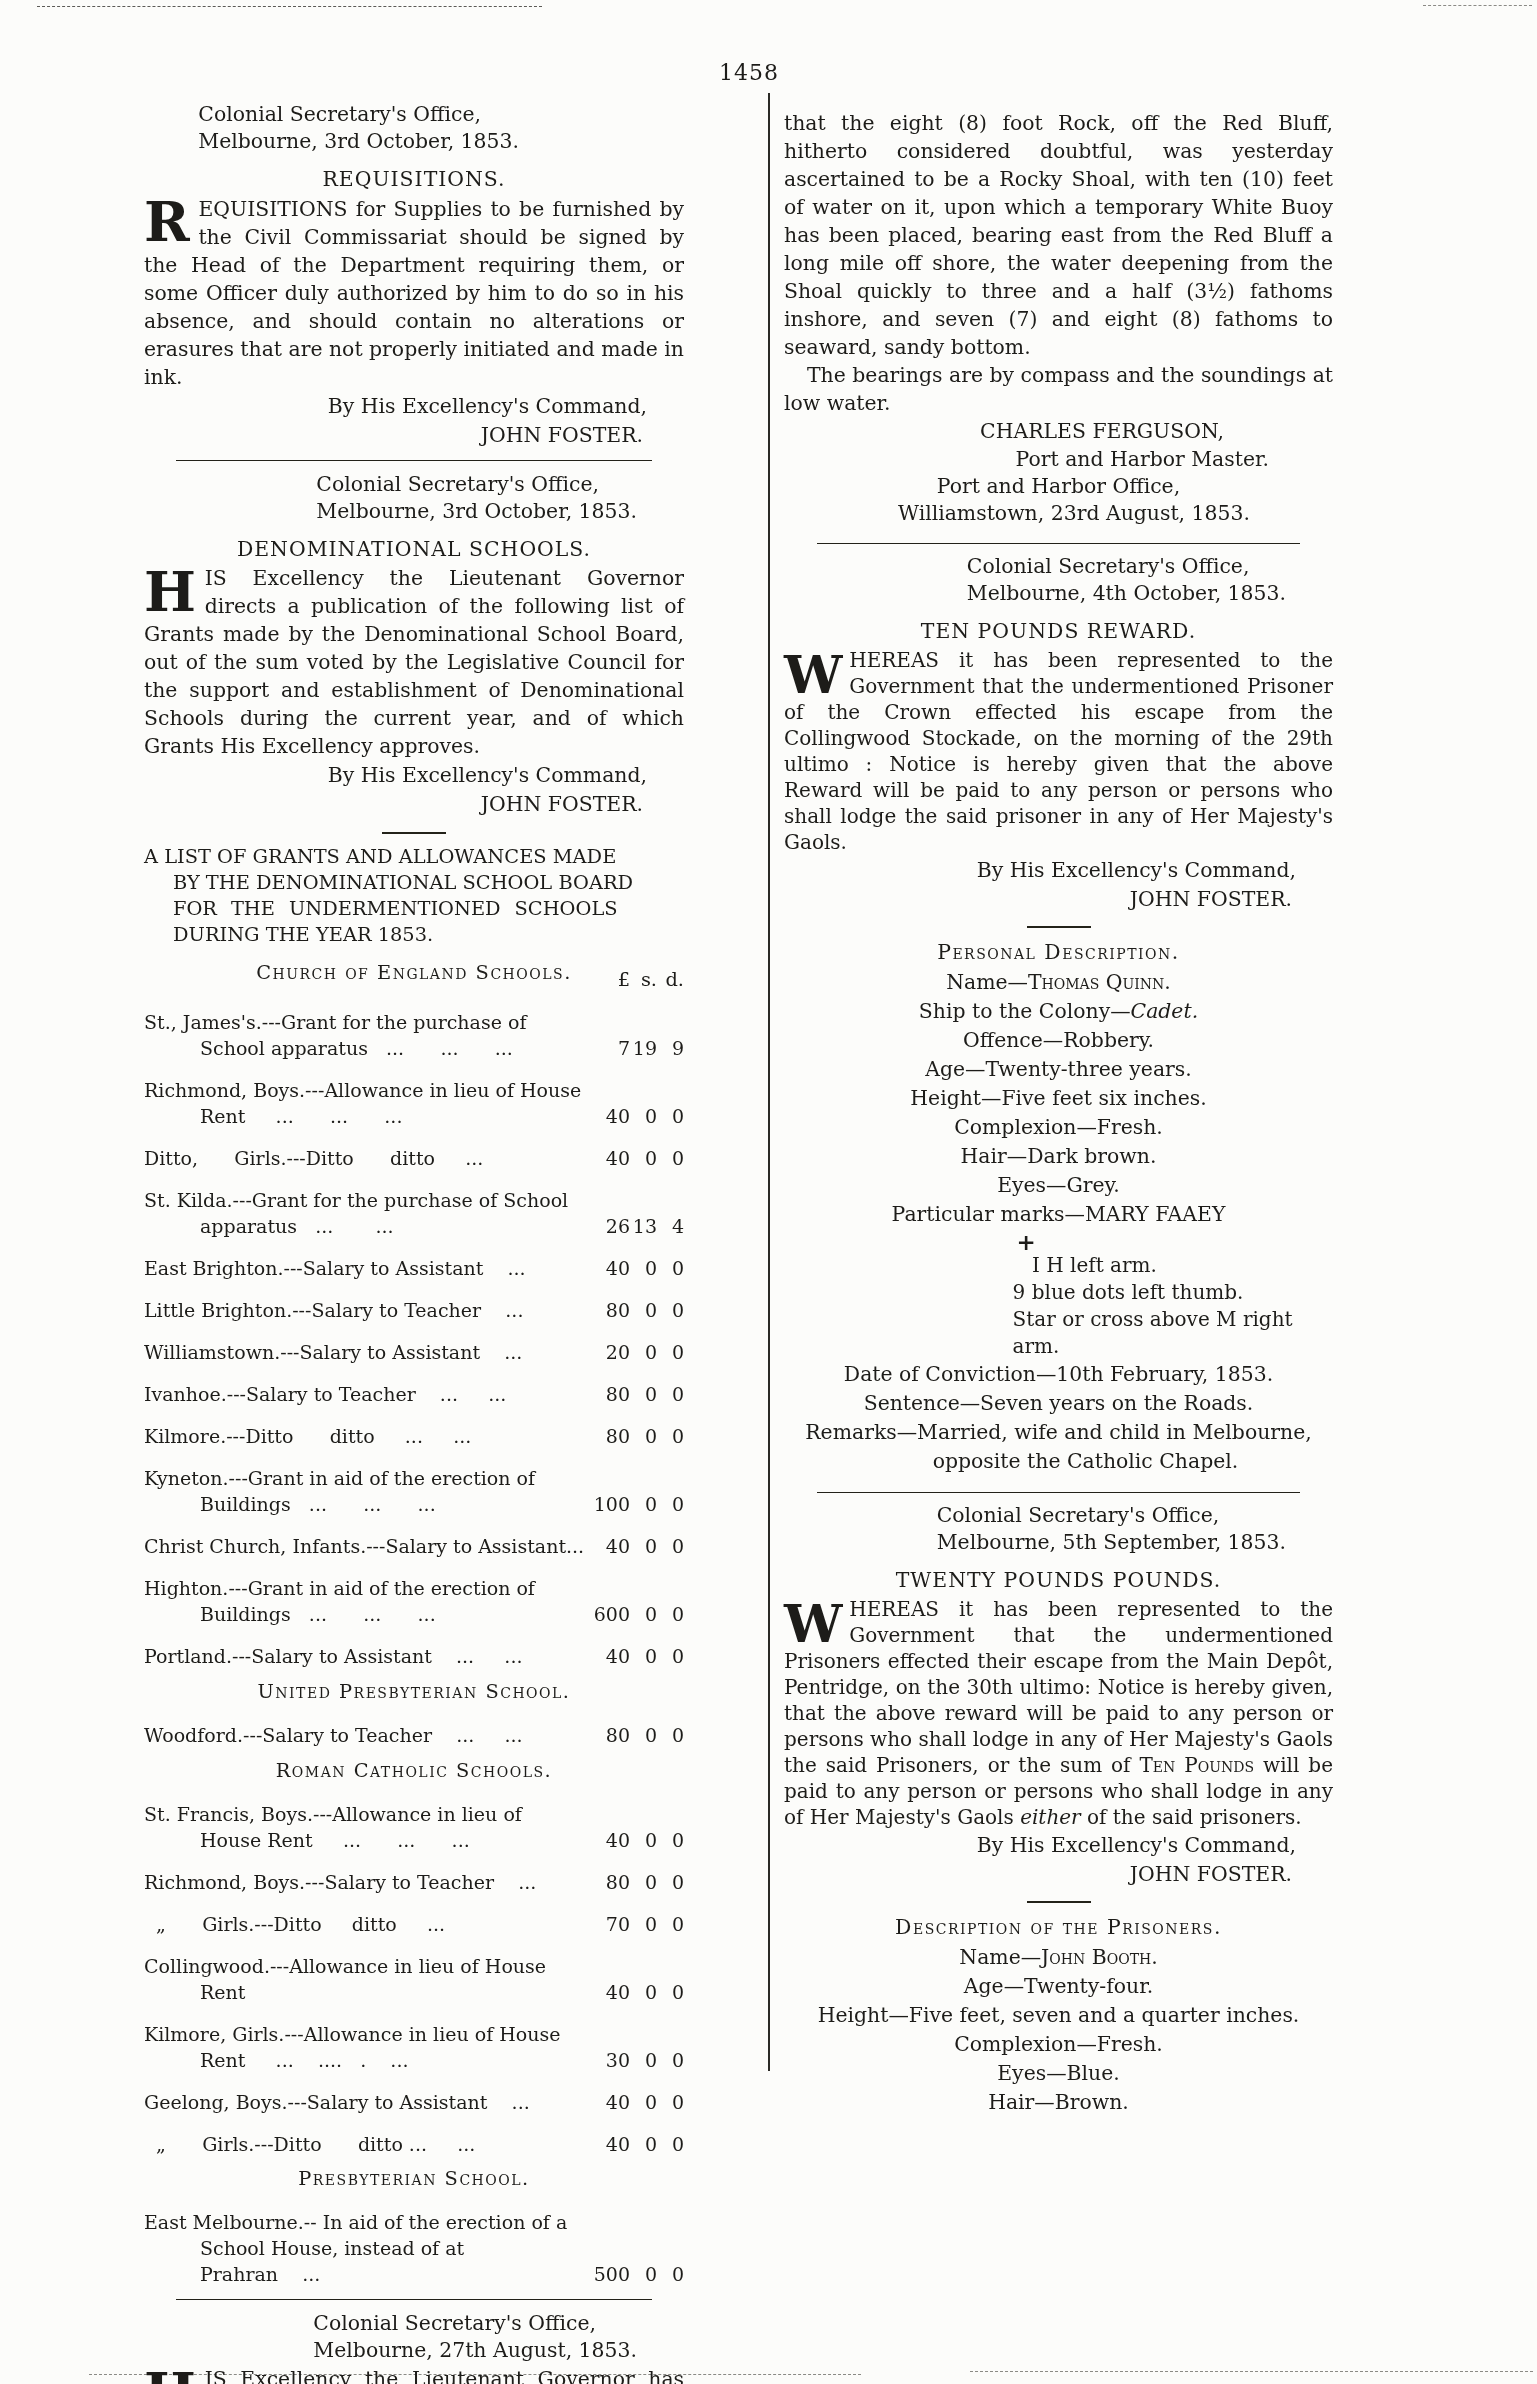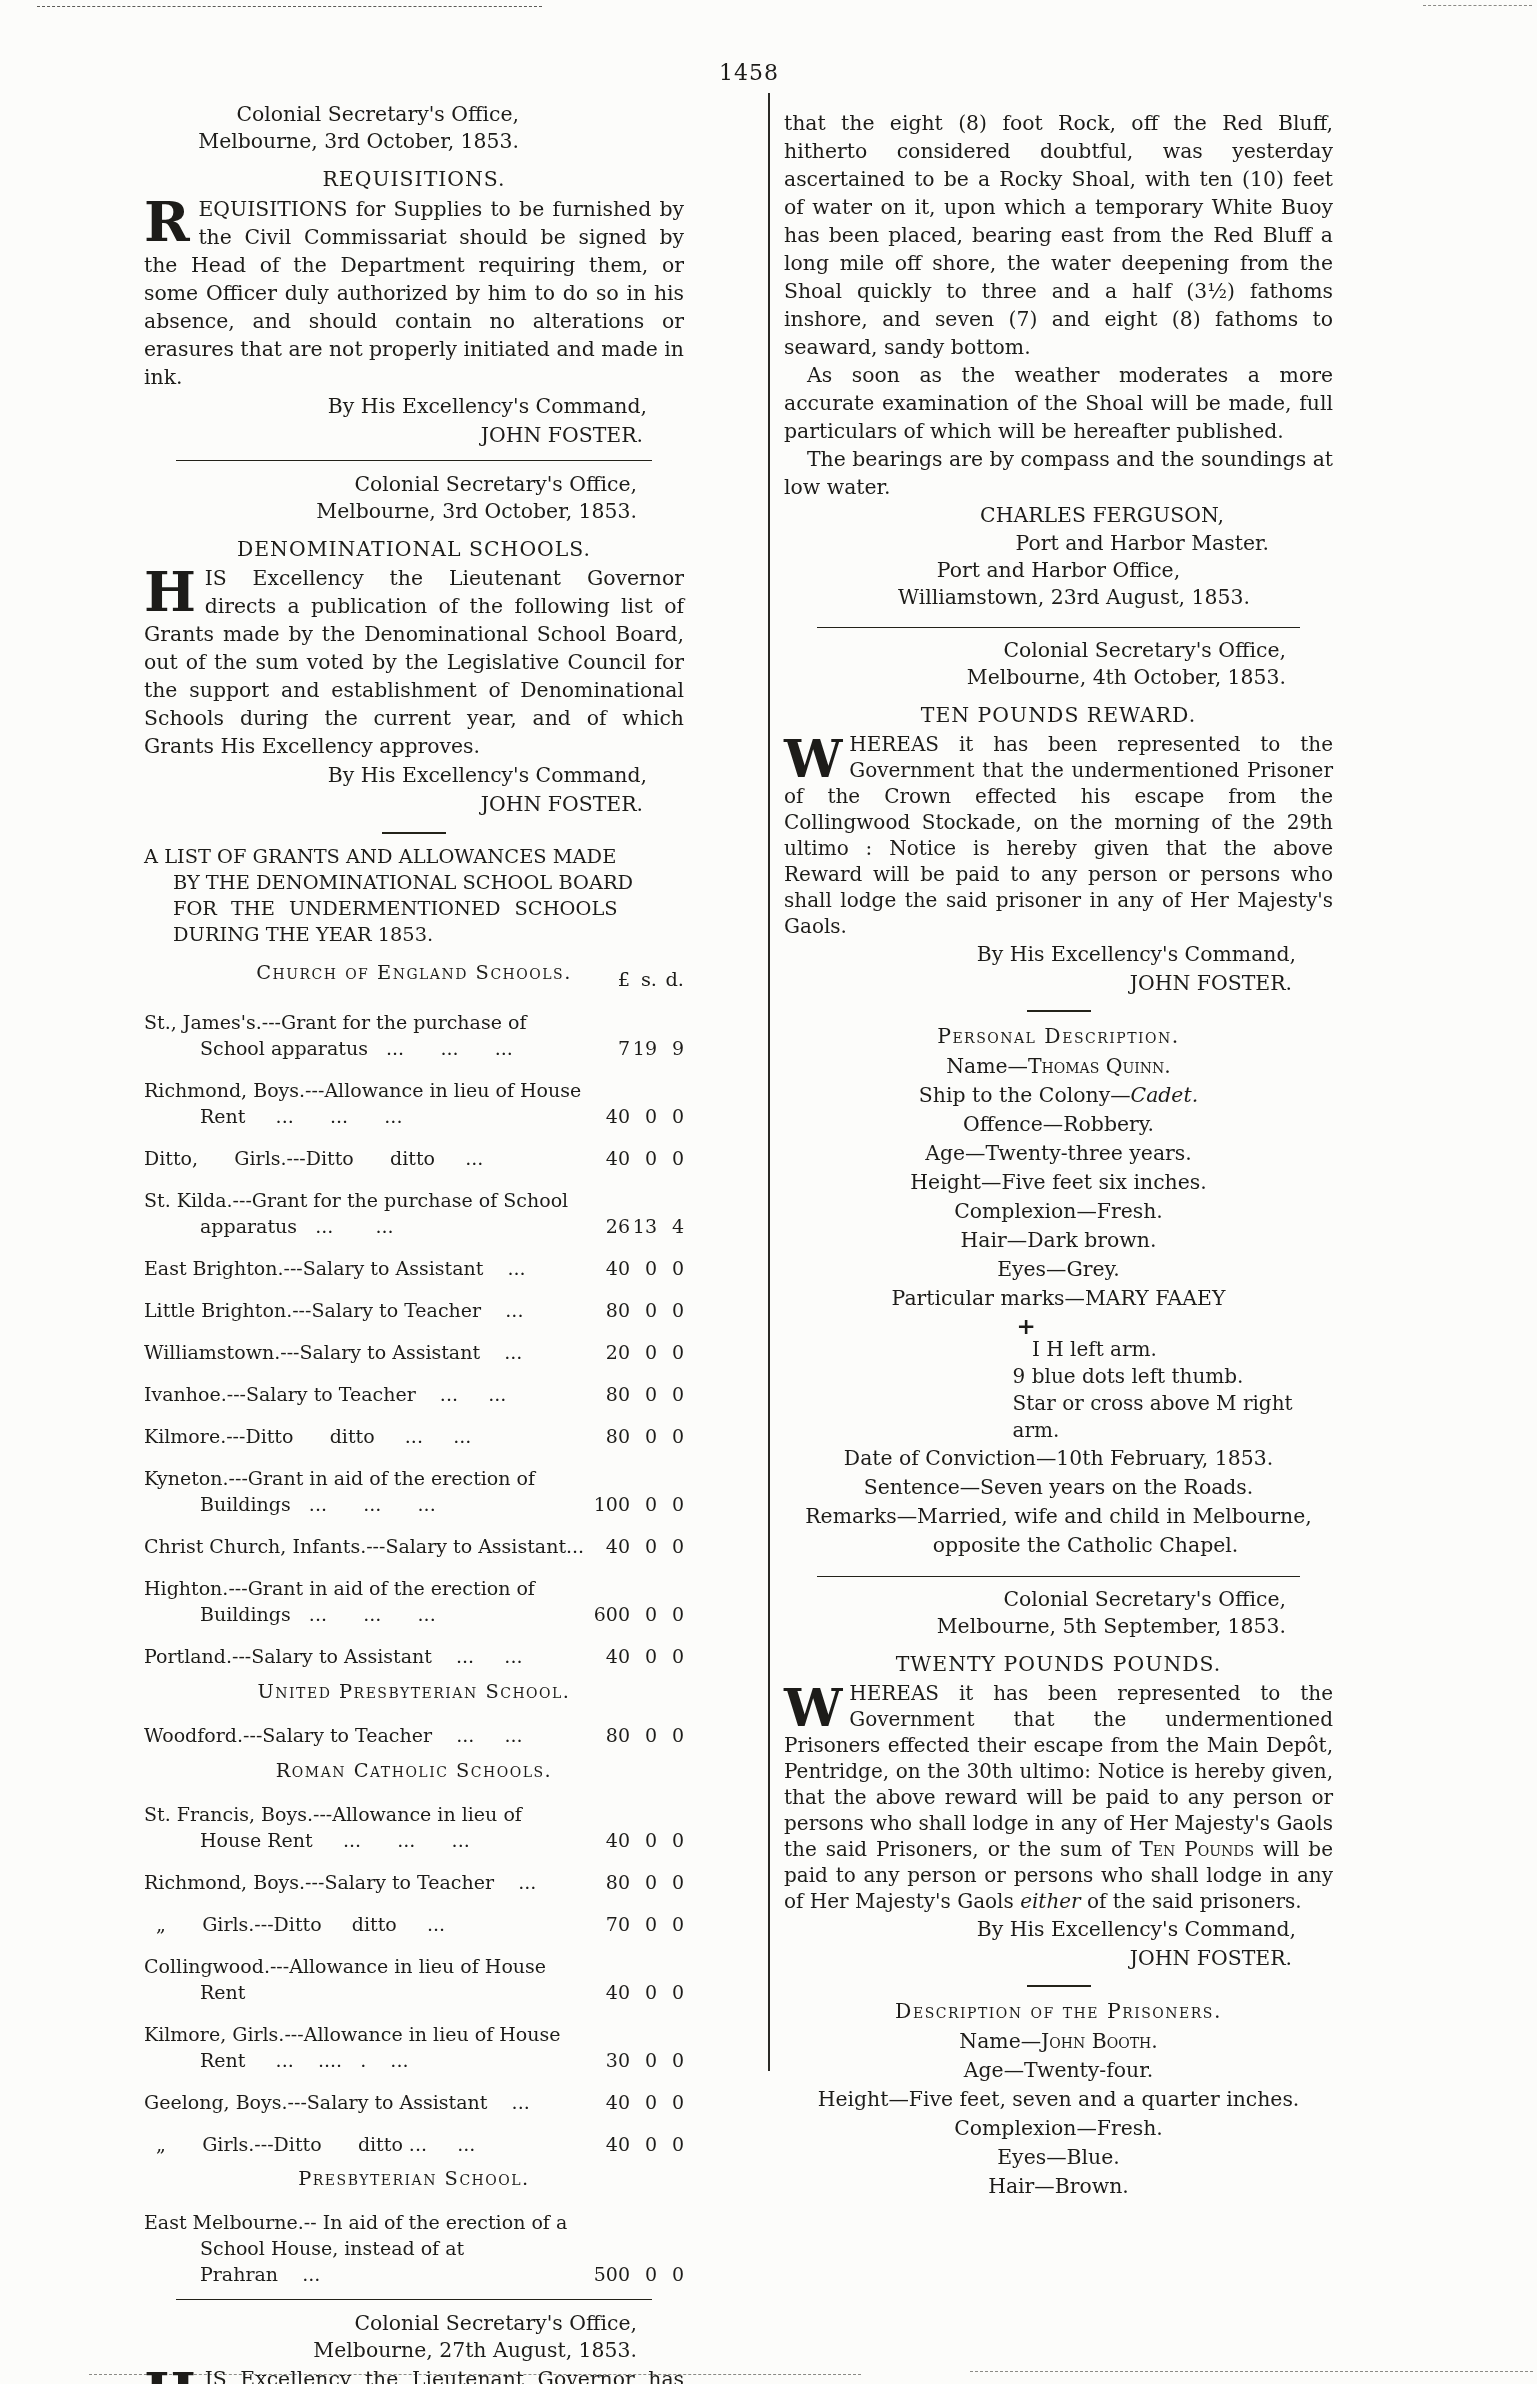--- a/index.html
+++ b/index.html
@@ -6,21 +6,21 @@
   body{
     width:1537px;height:2384px;position:relative;overflow:hidden;
     background:#fcfcfa;color:#1d1c19;
     font-family:"DejaVu Serif","Liberation Serif",serif;
   }
   .page-number{position:absolute;top:60px;left:0;width:1498px;text-align:center;font-size:22px;letter-spacing:1px;}
   .col{position:absolute;font-size:20.4px;line-height:28px;text-align:justify;}
   #left-col{left:144px;top:101px;width:540px;}
   #right-col{left:784px;top:109px;width:549px;}
   .col-divider{position:absolute;left:768px;top:93px;width:1.9px;height:1978px;background:#2b2a26;}
-  .office{width:max-content;margin:0 29px 1.9px auto;text-align:right;line-height:27px;}
+  .office{width:max-content;margin:0 29px 1.9px auto;text-align:left;line-height:27px;}
   .office.far{margin-right:165px;}
   .office.mid{margin-right:47px;}
   .sec-heading{text-align:center;margin:9.7px 0 1.9px;letter-spacing:1px;}
   .sc{font-variant:small-caps;}
   .it{font-style:italic;}
   .sc-head{text-align:center;font-variant:small-caps;letter-spacing:1.5px;font-size:19.4px;margin:7.8px 0 1.9px;}
   .dc{float:left;font-weight:bold;font-size:55px;line-height:45px;padding:4.9px 8.7px 0 0;}
   .dc-w{font-size:52px;padding-right:6.8px;}
   .command{text-align:right;margin:1px 37px 0 0;}
   .signature{text-align:right;margin:1px 41px 7.8px 0;}
@@ -258,21 +258,20 @@
   <hr class="rule-short">
 
   <div class="notice-heading">NOTICE TO MARINERS.</div>
   <div class="notice-sub">Shoal in Port Phillip Bay.</div>
   <div class="indent">Mariners on shipboard beating up or down Port Phillip Bay are requested to take notice</div>
 </div>
 
 <div class="col" id="right-col">
 
   <div>that the eight (8) foot Rock, off the Red Bluff, hitherto considered doubtful, was yesterday ascertained to be a Rocky Shoal, with ten (10) feet of water on it, upon which a temporary White Buoy has been placed, bearing east from the Red Bluff a long mile off shore, the water deepening from the Shoal quickly to three and a half (3½) fathoms inshore, and seven (7) and eight (8) fathoms to seaward, sandy bottom.</div>
-  <div class="indent">As soon as the weather moderates a more accurate examination of the Shoal will be made, full particulars of which will be hereafter published.</div>
   <div class="indent">The bearings are by compass and the soundings at low water.</div>
   <div class="sig-name">CHARLES FERGUSON,</div>
   <div class="sig-title">Port and Harbor Master.</div>
   <div class="office-left">
     <div>Port and Harbor Office,</div>
     <div class="l2">Williamstown, 23rd August, 1853.</div>
   </div>
 
   <hr class="rule" style="margin-top:15.5px;">
 

